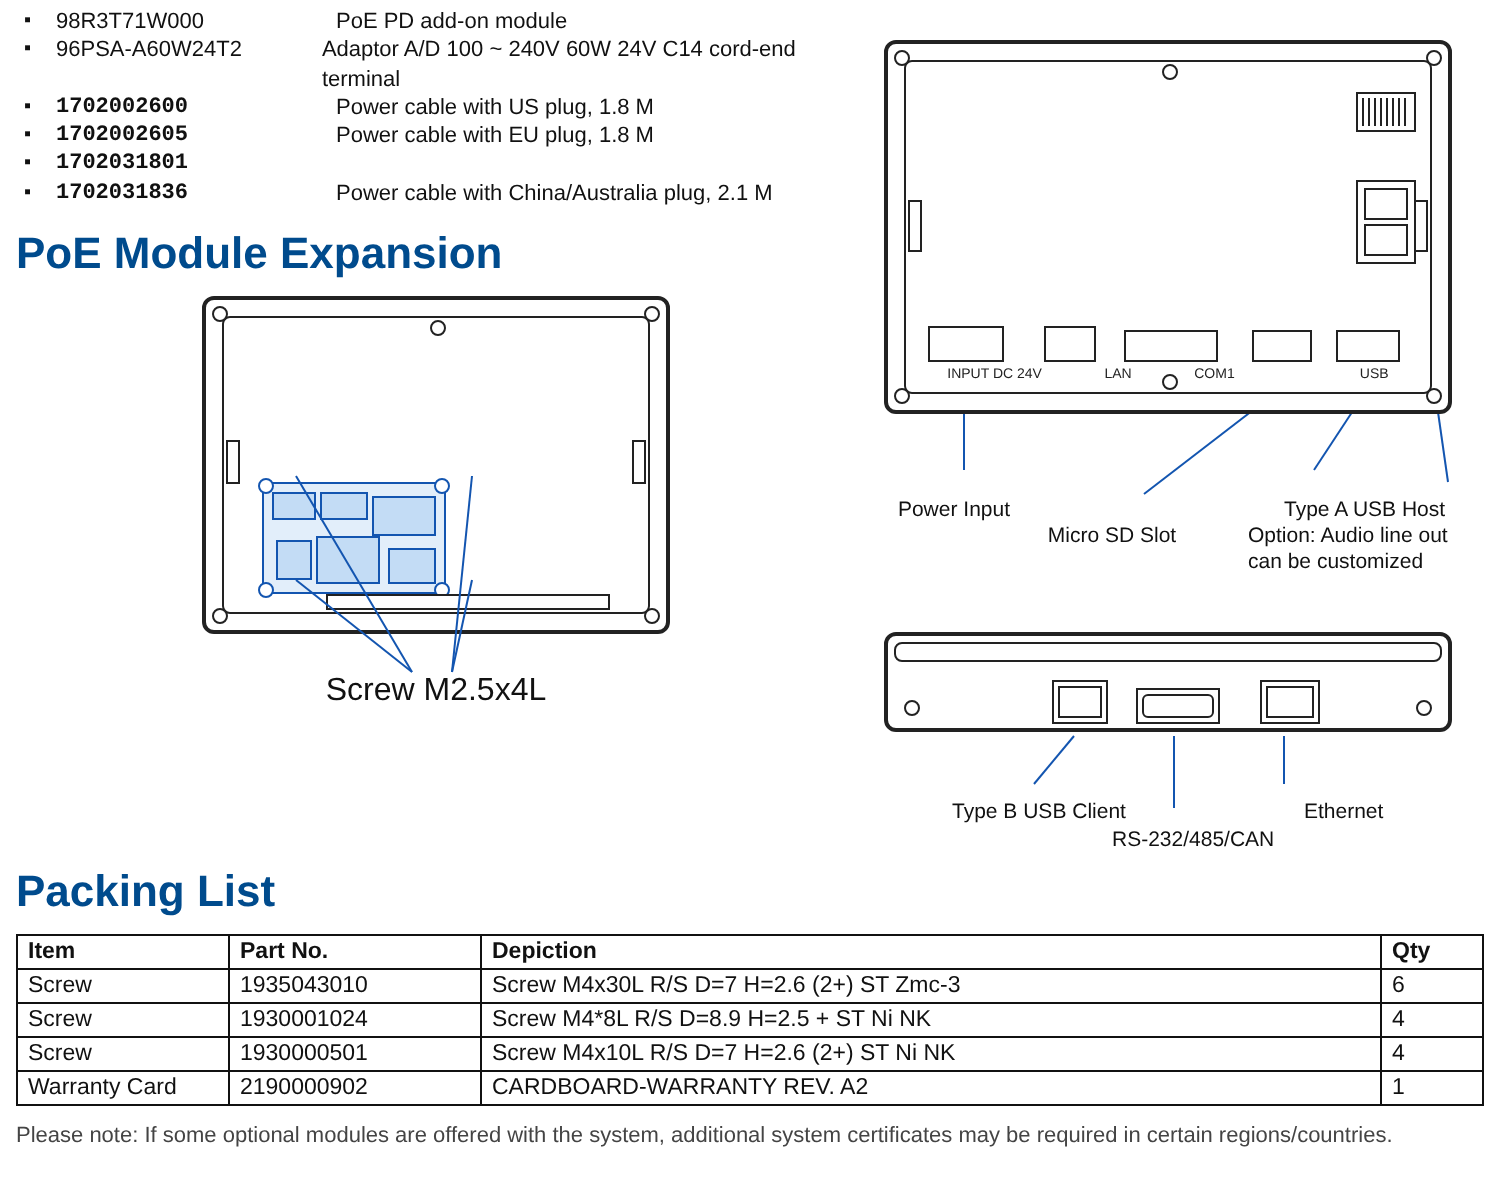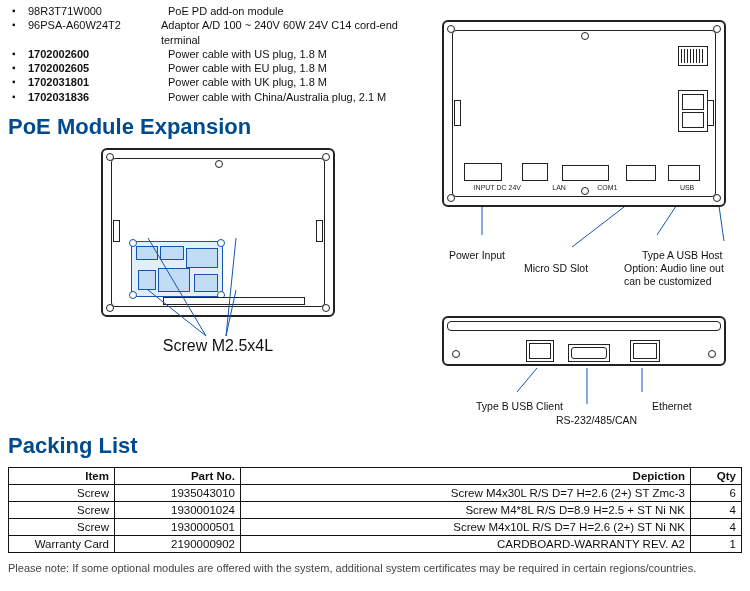--- a/index.html
+++ b/index.html
@@ -37,21 +37,21 @@
     content: "▪";
     position: absolute;
     left: -12px;
     top: 0;
     font-size: 10px;
   }
   .sku {
     display: inline-block;
     width: 140px;
   }
-  .bold { font-weight: bold; }
+  .bold { font-weight: bold; font-family: Liberation Mono, monospace; }
 
   h2.section-title {
     font-family: Arial, sans-serif;
     font-weight: bold;
     font-size: 22px;
     color: #004b8d;
     margin: 6px 0 8px 0;
   }
 
   .device-rear {
@@ -117,21 +117,21 @@
 
   table.packing {
     width: 100%;
     border-collapse: collapse;
     font-size: 11.5px;
     margin-top: 4px;
   }
   table.packing th, table.packing td {
     border: 1px solid #111;
     padding: 2px 5px;
-    text-align: right;
+    text-align: left;
     vertical-align: middle;
   }
   table.packing th {
     font-weight: bold;
     background: #fff;
   }
   table.packing th.item { width: 95px; }
   table.packing th.part { width: 115px; }
   table.packing th.qty { width: 40px; }
 
@@ -166,21 +166,20 @@
         <li>
             <span class="sku bold">1702002600</span>
             <span>Power cable with US plug, 1.8 M</span>
           </li>
         <li>
             <span class="sku bold">1702002605</span>
             <span>Power cable with EU plug, 1.8 M</span>
           </li>
         <li>
             <span class="sku bold">1702031801</span>
-            <span>Power cable with UK plug, 1.8 M</span>
           </li>
         <li>
             <span class="sku bold">1702031836</span>
             <span>Power cable with China/Australia plug, 2.1 M</span>
           </li>
       </ul>
 
       <h2 class="section-title">PoE Module Expansion</h2>
 
       <div style="position:relative; width:260px; margin-left:80px;">

